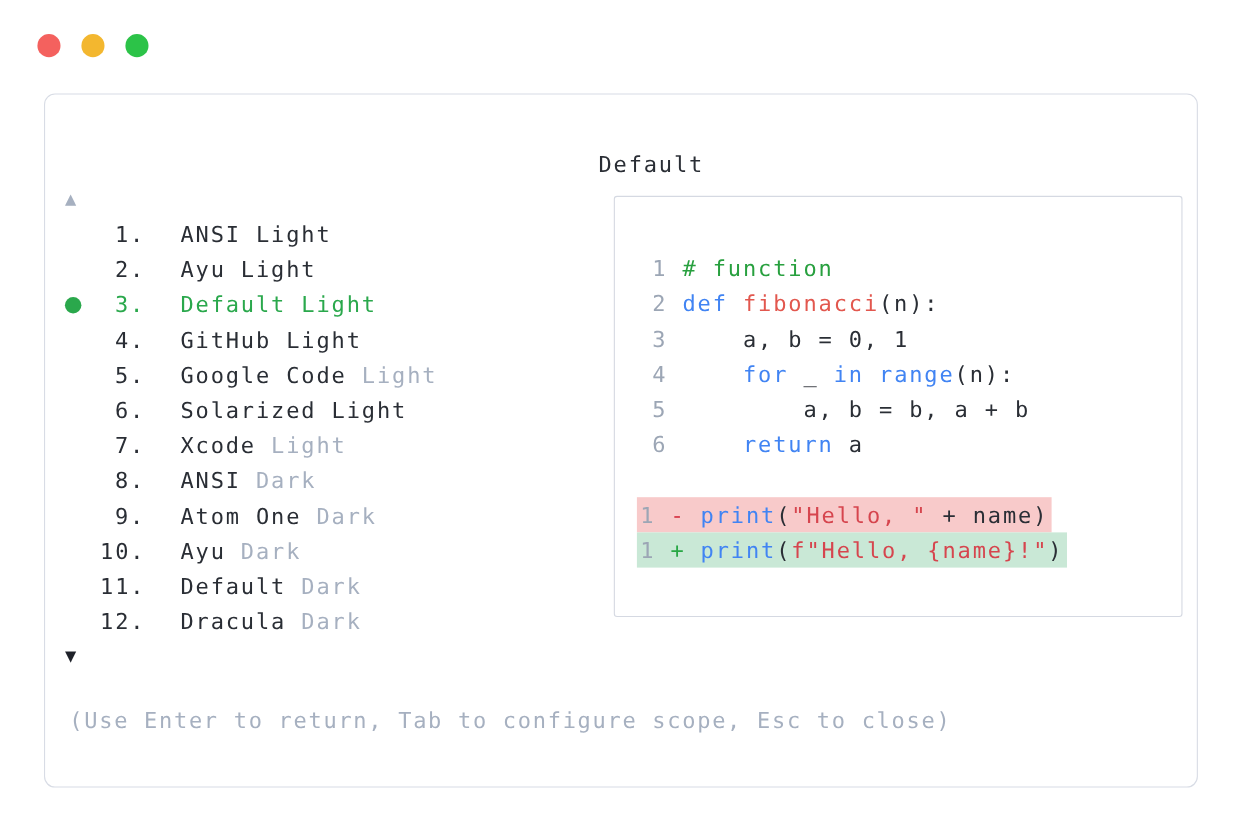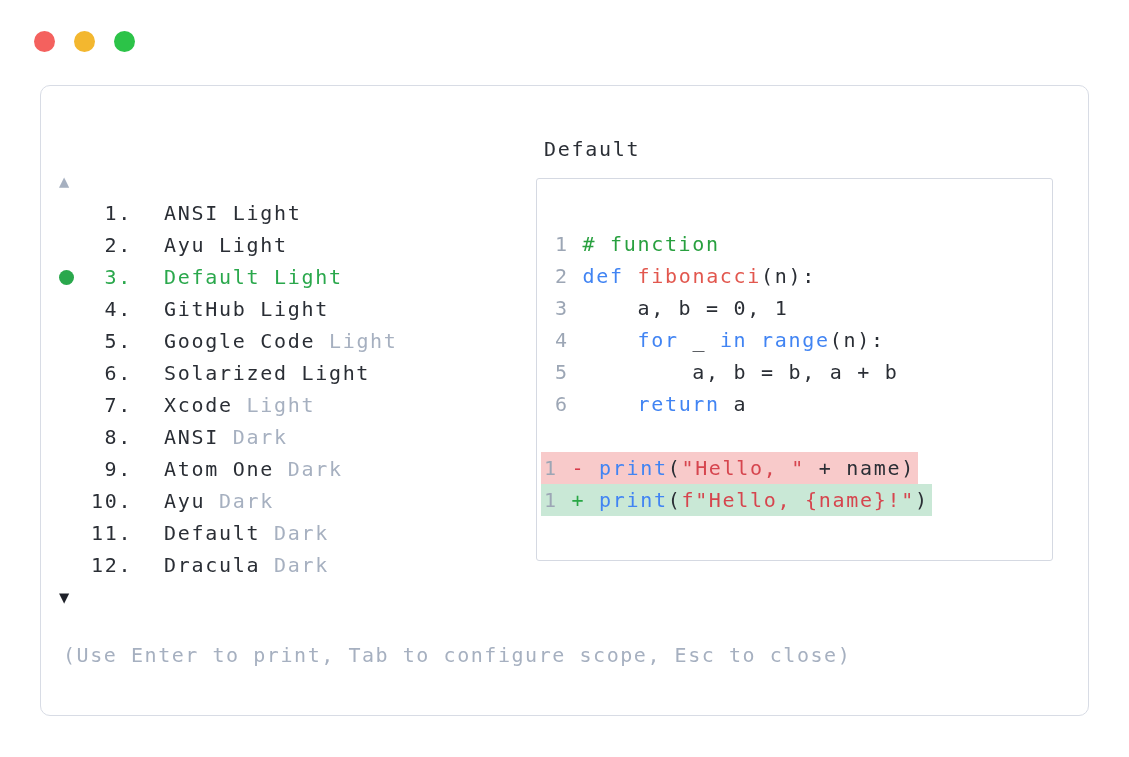--- a/index.html
+++ b/index.html
@@ -42,23 +42,23 @@
   .dot-slot{width:32px;height:32px;display:flex;align-items:center}
   .dot{width:15px;height:15px;border-radius:50%;background:var(--accent-green)}
   .num{display:inline-block;width:41px;text-align:right}
   .label{margin-left:32px}
   .dim{color:var(--dim-text)}
   .theme-row.selected .num,.theme-row.selected .label{color:var(--accent-green)}
 
   
   .preview-label{position:absolute;left:503px;top:47px;height:32px}
   .preview-box{
-    position:absolute;left:495px;top:92px;width:517px;height:383px;
+    position:absolute;left:517px;top:92px;width:517px;height:383px;
     border:1.5px solid var(--preview-border);border-radius:3px;background:#fff;
-    padding-top:49px;overflow:hidden;
+    padding-top:49px;overflow:hidden;padding-left:16px;
   }
   .code-line{height:32px;line-height:32px;padding-left:18px}
   .code-line.diff{padding-left:4px}
   .diff-wrap{display:inline-block;padding:0 3px}
   .code-line.del .diff-wrap{background:var(--del-bg)}
   .code-line.add .diff-wrap{background:var(--add-bg)}
   .lnum{color:var(--line-number);margin-right:13.7px}
   .seg.plain{color:var(--dark-text)}
   .seg.kw{color:var(--kw)}
   .seg.fn{color:var(--fn)}
@@ -78,21 +78,21 @@
 
 <div class="panel">
 
 
   <div class="scroll-up">▲</div>
 
   <div class="theme-list mono"><div class="theme-row"><span class="dot-slot"></span><span class="num">1.</span><span class="label">ANSI Light</span></div><div class="theme-row"><span class="dot-slot"></span><span class="num">2.</span><span class="label">Ayu Light</span></div><div class="theme-row selected"><span class="dot-slot"><span class="dot"></span></span><span class="num">3.</span><span class="label">Default Light</span></div><div class="theme-row"><span class="dot-slot"></span><span class="num">4.</span><span class="label">GitHub Light</span></div><div class="theme-row"><span class="dot-slot"></span><span class="num">5.</span><span class="label">Google Code<span class="dim"> Light</span></span></div><div class="theme-row"><span class="dot-slot"></span><span class="num">6.</span><span class="label">Solarized Light</span></div><div class="theme-row"><span class="dot-slot"></span><span class="num">7.</span><span class="label">Xcode<span class="dim"> Light</span></span></div><div class="theme-row"><span class="dot-slot"></span><span class="num">8.</span><span class="label">ANSI<span class="dim"> Dark</span></span></div><div class="theme-row"><span class="dot-slot"></span><span class="num">9.</span><span class="label">Atom One<span class="dim"> Dark</span></span></div><div class="theme-row"><span class="dot-slot"></span><span class="num">10.</span><span class="label">Ayu<span class="dim"> Dark</span></span></div><div class="theme-row"><span class="dot-slot"></span><span class="num">11.</span><span class="label">Default<span class="dim"> Dark</span></span></div><div class="theme-row"><span class="dot-slot"></span><span class="num">12.</span><span class="label">Dracula<span class="dim"> Dark</span></span></div></div>
 
   <div class="scroll-down">▼</div>
 
-  <div class="hint mono">(Use Enter to print, Tab to configure scope, Esc to close)</div>
+  <div class="hint mono">(Use Enter to return, Tab to configure scope, Esc to close)</div>
 
   <div class="preview-label mono">Default</div>
 
   <div class="preview-box">
     <div class="mono"><div class="code-line"><span class="lnum">1</span><span class="seg comment"># function</span></div><div class="code-line"><span class="lnum">2</span><span class="seg kw">def</span><span class="seg plain"> </span><span class="seg fn">fibonacci</span><span class="seg plain">(n):</span></div><div class="code-line"><span class="lnum">3</span><span class="seg plain">    a, b = 0, 1</span></div><div class="code-line"><span class="lnum">4</span><span class="seg plain">    </span><span class="seg kw">for</span><span class="seg plain"> _ </span><span class="seg kw">in</span><span class="seg plain"> </span><span class="seg kw">range</span><span class="seg plain">(n):</span></div><div class="code-line"><span class="lnum">5</span><span class="seg plain">        a, b = b, a + b</span></div><div class="code-line"><span class="lnum">6</span><span class="seg plain">    </span><span class="seg kw">return</span><span class="seg plain"> a</span></div><div class="code-line"></div><div class="code-line diff del"><span class="diff-wrap"><span class="lnum">1</span><span class="seg minus">- </span><span class="seg kw">print</span><span class="seg plain">(</span><span class="seg str">"Hello, "</span><span class="seg plain"> + name)</span></span></div><div class="code-line diff add"><span class="diff-wrap"><span class="lnum">1</span><span class="seg plus">+ </span><span class="seg kw">print</span><span class="seg plain">(</span><span class="seg str">f"Hello, {name}!"</span><span class="seg plain">)</span></span></div></div>
   </div>
 
 </div>
 
 </body></html>

